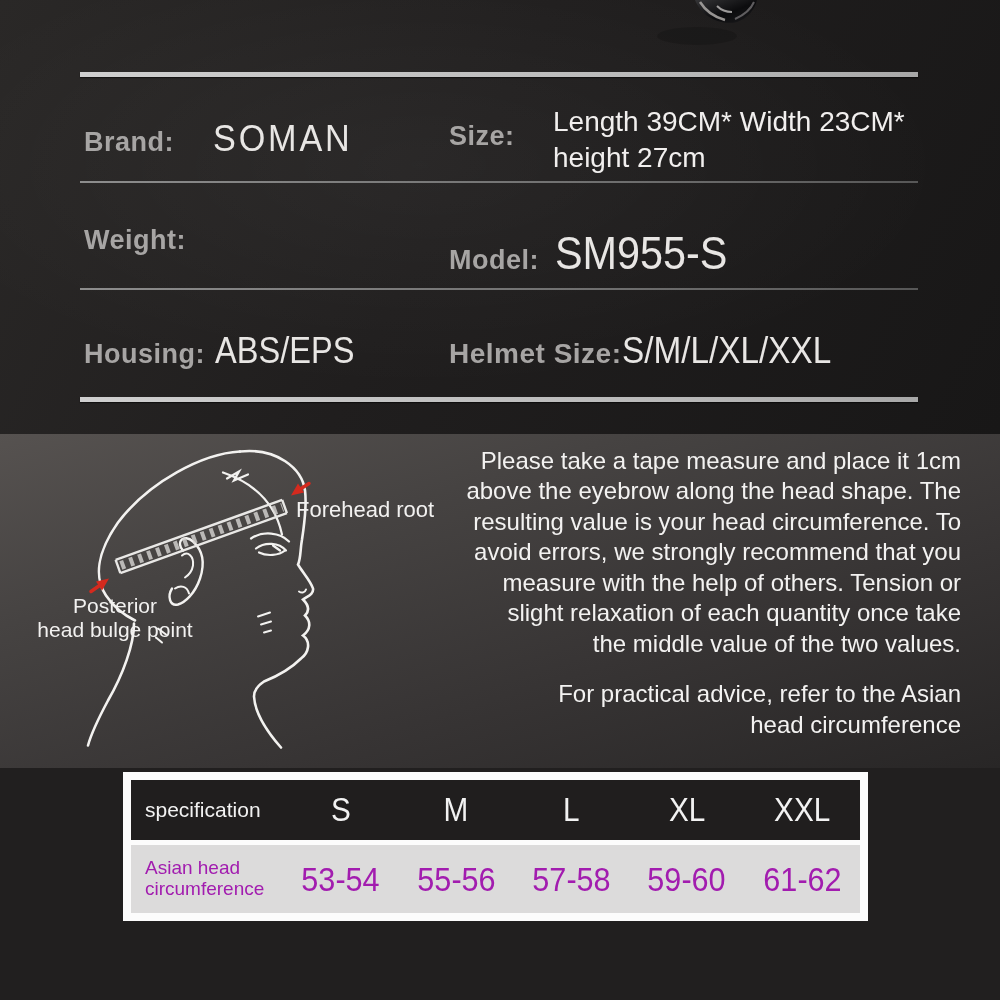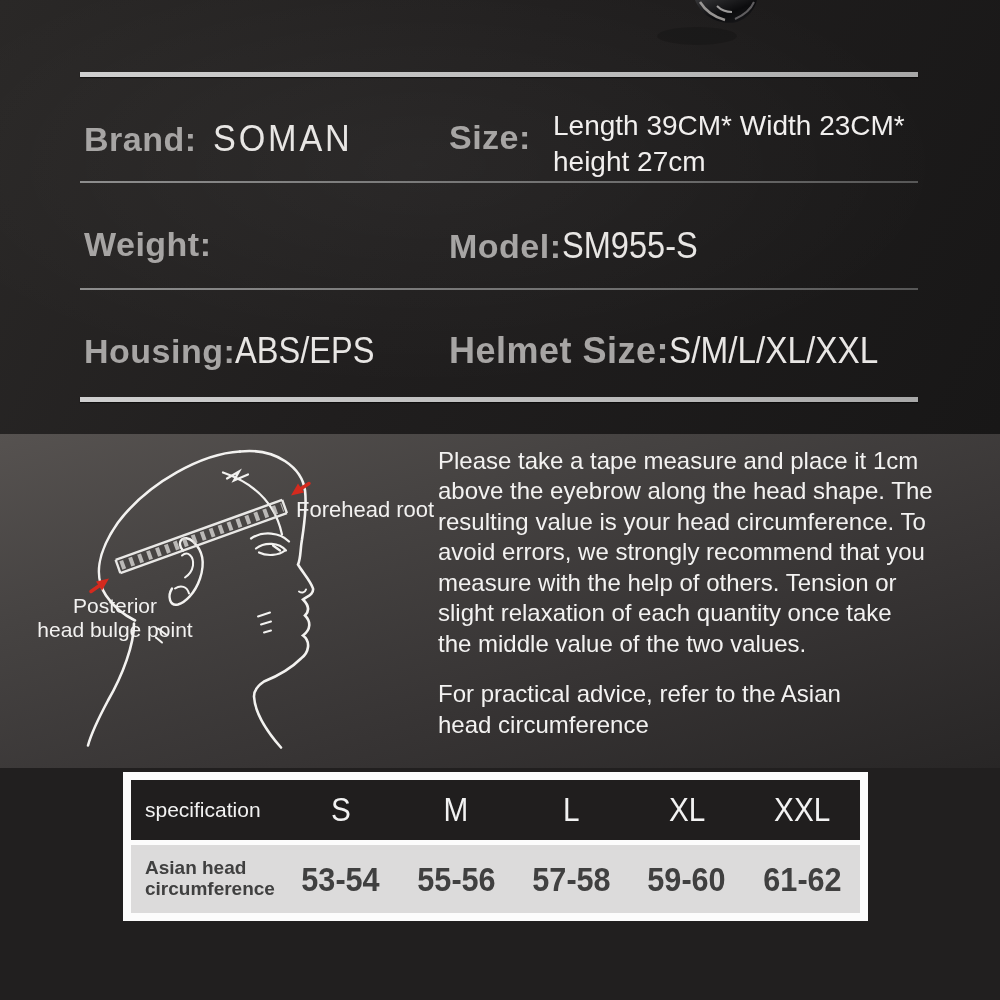--- a/index.html
+++ b/index.html
@@ -20,59 +20,59 @@
     position:absolute;left:80px;width:838px;height:5px;
     background:linear-gradient(90deg,#cfcfcf,#b9b9b9 70%,#a8a8a8);
     box-shadow:0 1px 1px rgba(0,0,0,0.5);
   }
   .rule-thin{
     position:absolute;left:80px;width:838px;height:2px;
     background:linear-gradient(90deg,#8d8d8d,#6e6e6e 65%,#575757);
   }
   .spec-cell{position:absolute;display:flex;align-items:baseline;white-space:nowrap;}
   .spec-label{
-    font-weight:bold;font-size:34px;color:#a7a5a4;letter-spacing:0.5px;
+    font-weight:bold;font-size:27px;color:#a7a5a4;letter-spacing:0.5px;
   }
   .spec-value{
-    font-size:37px;color:#e8e6e4;font-weight:400;
+    font-size:47px;color:#e8e6e4;font-weight:400;
   }
   .cond{display:inline-block;transform:scaleX(0.88);transform-origin:0 62%;}
   .cond95{display:inline-block;transform:scaleX(0.95);transform-origin:0 62%;letter-spacing:3px;}
   .size-value-block{
     font-size:28px;color:#f1efee;line-height:1.28;font-weight:400;white-space:pre-line;
   }
   .preline{white-space:pre-line;}
   
   .mid-panel{
     position:absolute;left:0;top:434px;width:1000px;height:334px;
     background:linear-gradient(163deg,#565250 0%,#464342 30%,#373434 65%,#282626 100%);
   }
   .head-svg{position:absolute;left:55px;top:437px;width:360px;height:333px;}
   .forehead-label{
     position:absolute;left:296px;top:497px;font-size:22px;color:#f2f1f0;white-space:nowrap;
   }
   .posterior-label{
     position:absolute;left:0px;top:594px;width:158px;text-align:center;
     font-size:21px;color:#f2f1f0;line-height:1.12;padding-left:36px;
   }
-  .instructions{position:absolute;left:438px;top:446px;width:535px;}
+  .instructions{position:absolute;left:426px;top:446px;width:535px;text-align:right;}
   .instructions p{
     margin:0;font-size:24px;line-height:1.27;color:#f3f2f1;font-weight:400;
   }
   .instructions p + p{margin-top:20px;}
   
   .size-table-wrap{
     position:absolute;left:123px;top:772px;width:745px;box-sizing:border-box;
     background:#fcfcfc;padding:8px;
   }
   .size-table{width:100%;border-collapse:separate;border-spacing:0;table-layout:fixed;}
   .size-table td{vertical-align:middle;text-align:center;padding:4px;}
   .size-table .col-spec{width:152px;}
   tr.t-head td{background:#201e1e;color:#f2f2f2;height:52px;}
-  tr.t-light td{background:#dcdbdb;color:#404040;height:60px;border-top:5px solid #fcfcfc;font-weight:bold;}
+  tr.t-light td{background:#dcdbdb;color:#a21caf;height:60px;border-top:5px solid #fcfcfc;}
   tr.t-dark td{background:#201e1e;color:#f4f4f4;height:62px;border-top:5px solid #fcfcfc;}
   .t-speclabel{font-size:21px;text-align:left !important;padding-left:14px !important;}
   .t-size{font-size:33px;}
   .t-rowlabel{font-size:19px;text-align:left !important;padding-left:14px !important;line-height:1.1;}
   .t-val{font-size:34px;}
   .tcond{display:inline-block;transform:scaleX(0.9);transform-origin:50% 60%;}
   
   .helmet-frag{position:absolute;left:655px;top:0;width:140px;height:50px;}
 </style>
 </head>
@@ -119,21 +119,21 @@
       <span class="spec-value"><span class="cond">SM955-S</span></span>
     </div>
 
     <div class="rule-thin" style="top:288px;"></div>
 
     <div class="spec-cell" style="left:84px;top:330px;">
       <span class="spec-label" style="min-width:131px;">Housing:</span>
       <span class="spec-value" style="font-size:37px;"><span class="cond">ABS/EPS</span></span>
     </div>
     <div class="spec-cell" style="left:449px;top:330px;">
-      <span class="spec-label" style="font-size:36px;">Helmet Size:</span>
+      <span class="spec-label" style="font-size:28px;">Helmet Size:</span>
       <span class="spec-value" style="font-size:37px;"><span class="cond" style="transform:scaleX(0.9);">S/M/L/XL/XXL</span></span>
     </div>
 
     <div class="rule-thick" style="top:397px;"></div>
   </div>
 
   <div class="mid-panel">
   </div>
 
   <svg class="head-svg" viewBox="0 0 360 330">

